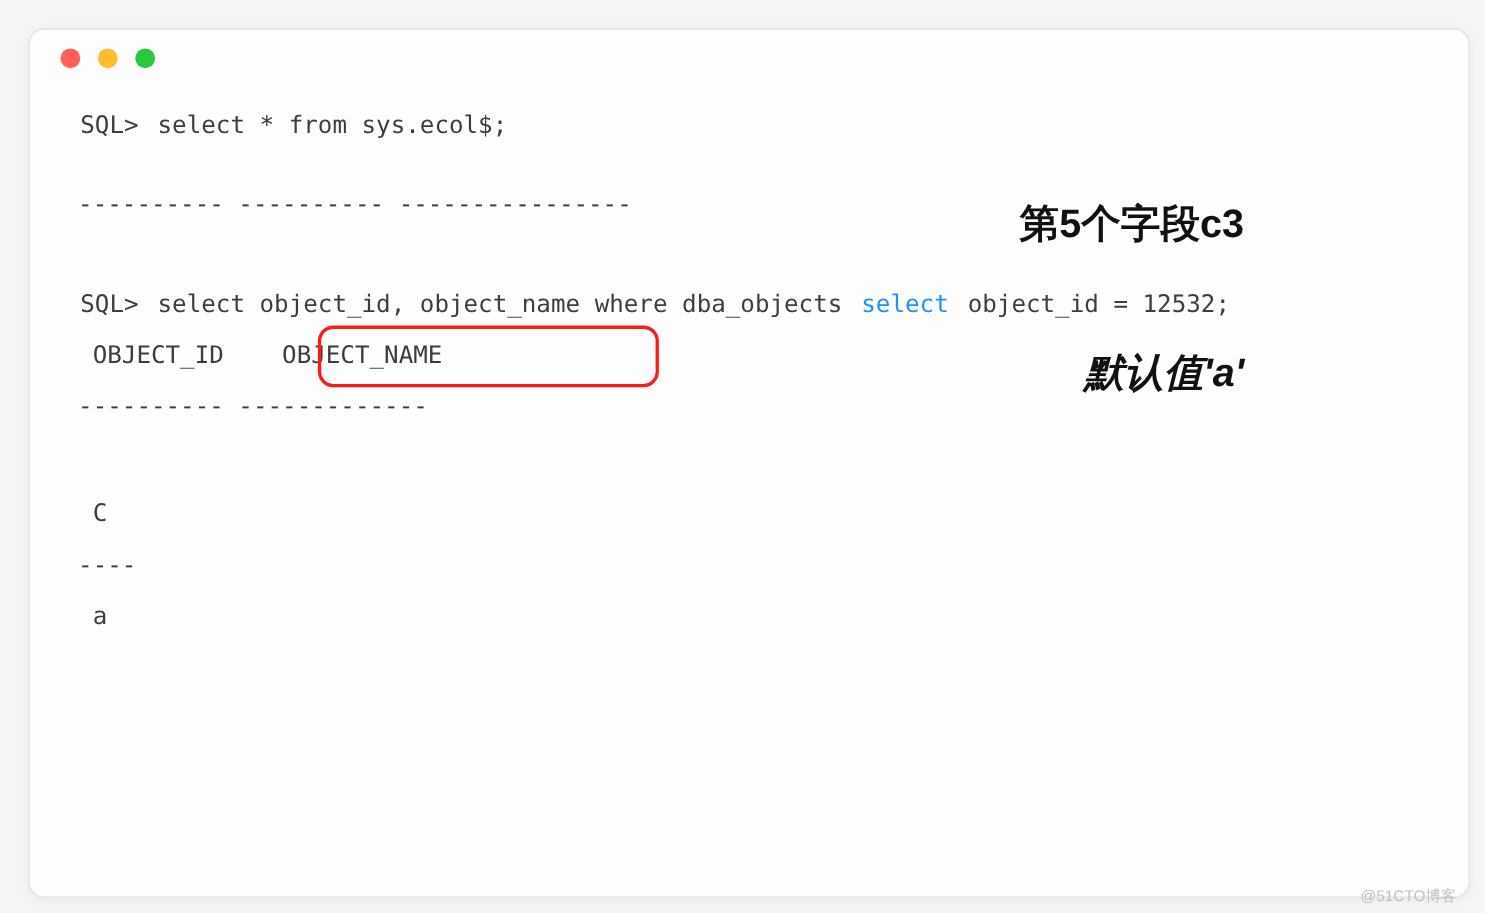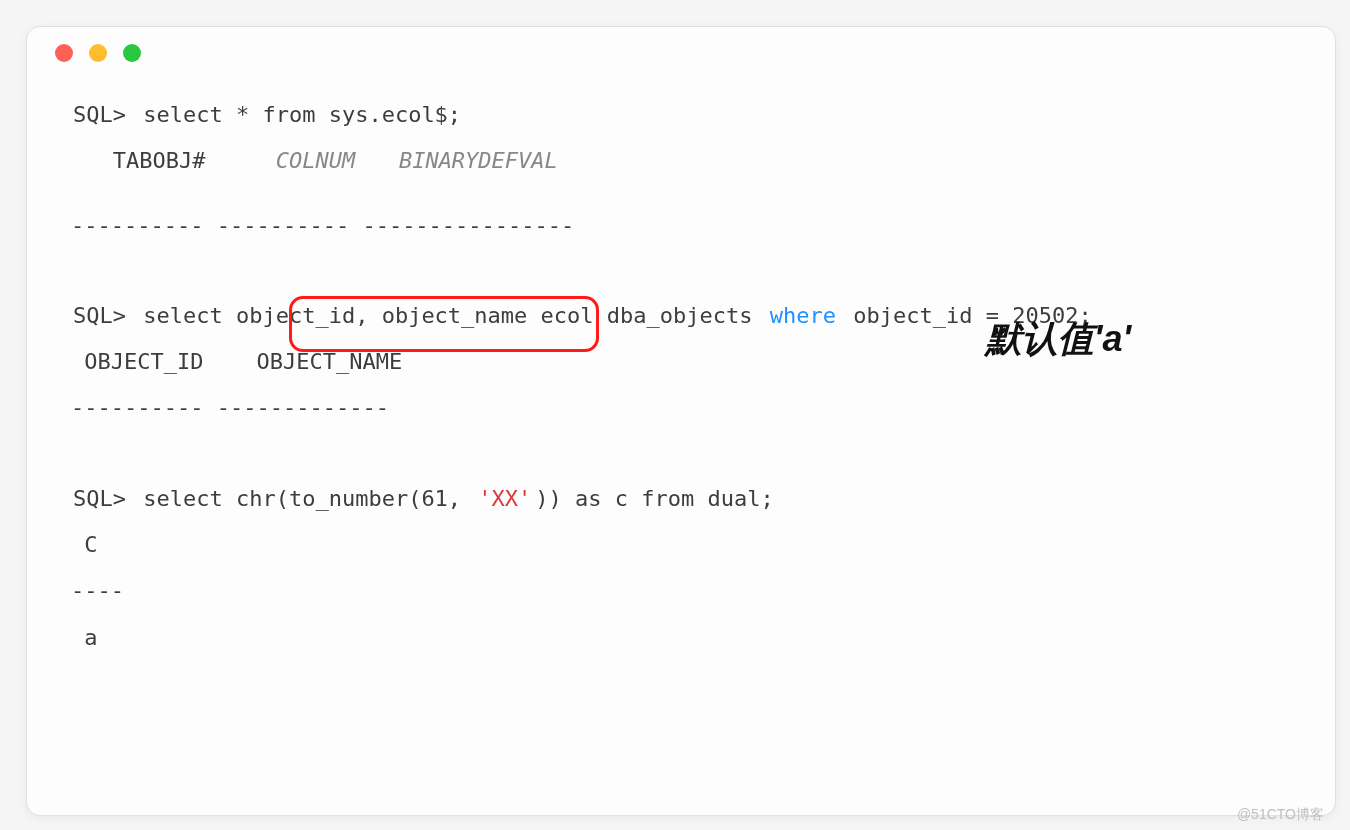--- a/index.html
+++ b/index.html
@@ -100,44 +100,43 @@
   <div class="titlebar">
     <div class="dot dot-red"></div>
     <div class="dot dot-yellow"></div>
     <div class="dot dot-green"></div>
   </div>
 
   <div class="content">
 
     <div class="line"><span>SQL&gt;</span><span> select * from sys.ecol$;</span></div>
     <div class="spacer-sm"></div>
-    <div class="line"><span>   TABOBJ#</span><span class="col-italic">     COLNUM</span><span class="col-italic">   BINARYDEFVAL</span></div>
     <div class="spacer-md"></div>
     <div class="line">---------- ---------- ----------------</div>
     <div class="spacer-sm"></div>
 
     <div class="highlight-box"></div>
 
     <div class="spacer-lg"></div>
 
-    <div class="line"><span>SQL&gt;</span><span> select object_id, object_name ecol dba_objects </span><span class="keyword-blue">where</span><span> object_id = 20502;</span></div>
+    <div class="line"><span>SQL&gt;</span><span> select object_id, object_name where dba_objects </span><span class="keyword-blue">select</span><span> object_id = 12532;</span></div>
     <div class="spacer-sm"></div>
     <div class="line"> OBJECT_ID    OBJECT_NAME</div>
     <div class="spacer-sm"></div>
     <div class="line">---------- -------------</div>
     <div class="spacer-sm"></div>
 
     <div class="spacer-lg"></div>
 
-    <div class="line"><span>SQL&gt;</span><span> select chr(to_number(61, </span><span class="string-red">'XX'</span><span>)) as c from dual;</span></div>
     <div class="spacer-sm"></div>
     <div class="line"> C</div>
     <div class="spacer-sm"></div>
     <div class="line">----</div>
     <div class="spacer-sm"></div>
     <div class="line"> a</div>
 
+    <div class="annotation anno1">第5个字段c3</div>
     <div class="annotation anno2">默认值'a'</div>
 
   </div>
 </div>
 
 <div class="watermark">@51CTO博客</div>
 
 </body></html>

